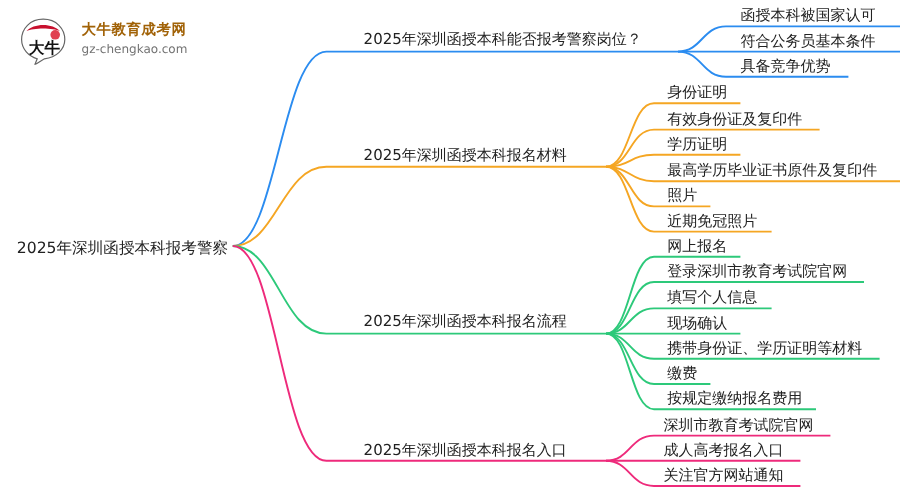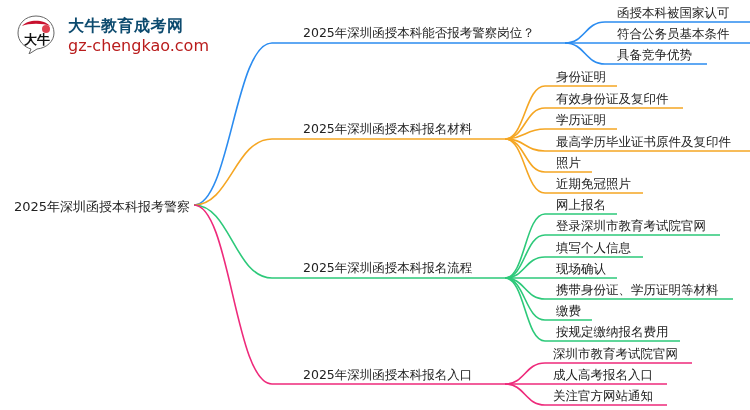--- a/index.html
+++ b/index.html
@@ -1,22 +1,22 @@
 <!DOCTYPE html>
 <html><head>
 <meta charset="utf-8">
 <style>
   html, body { margin: 0; padding: 0; background: #ffffff; }
   body { width: 750px; height: 410px; position: relative; overflow: hidden;
          font-family: "DejaVu Sans", "Liberation Sans", sans-serif; }
   #logo { position: absolute; left: 16px; top: 14px; width: 190px; height: 40px; }
   #logo .badge { position: absolute; left: 0; top: 0; width: 40px; height: 40px; }
-  #logo .brand-cn { position: absolute; left: 52px; top: 2px; font-size: 16px; font-weight: bold;
-                    color: #0c4a6e; letter-spacing: 0.5px; white-space: nowrap; }
-  #logo .brand-url { position: absolute; left: 52px; top: 22px; font-size: 16px; color: #b91c1c;
+  #logo .brand-cn { position: absolute; left: 52px; top: 2px; font-size: 12px; font-weight: bold;
+                    color: #a16207; letter-spacing: 0.5px; white-space: nowrap; }
+  #logo .brand-url { position: absolute; left: 52px; top: 22px; font-size: 10px; color: #737373;
                      white-space: nowrap; }
   svg#map { position: absolute; left: 0; top: 0; }
   .node-text { font-size: 12.5px; fill: #222222; font-family: "DejaVu Sans", "Liberation Sans", sans-serif; }
   .root-text { font-size: 13px; fill: #222222; font-family: "DejaVu Sans", "Liberation Sans", sans-serif; }
   .edge { fill: none; stroke-width: 1.6; }
 </style>
 </head>
 <body>
 
 <div id="logo">

